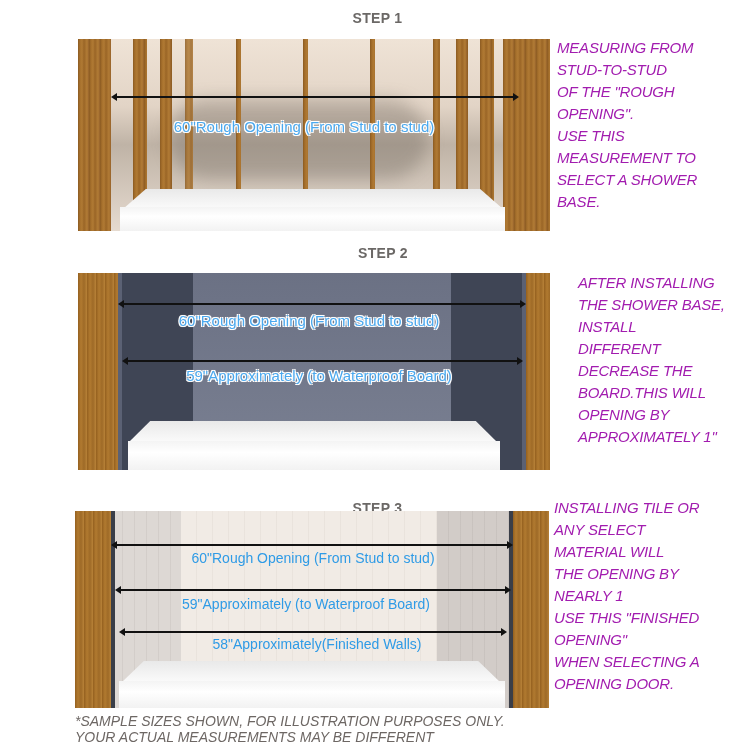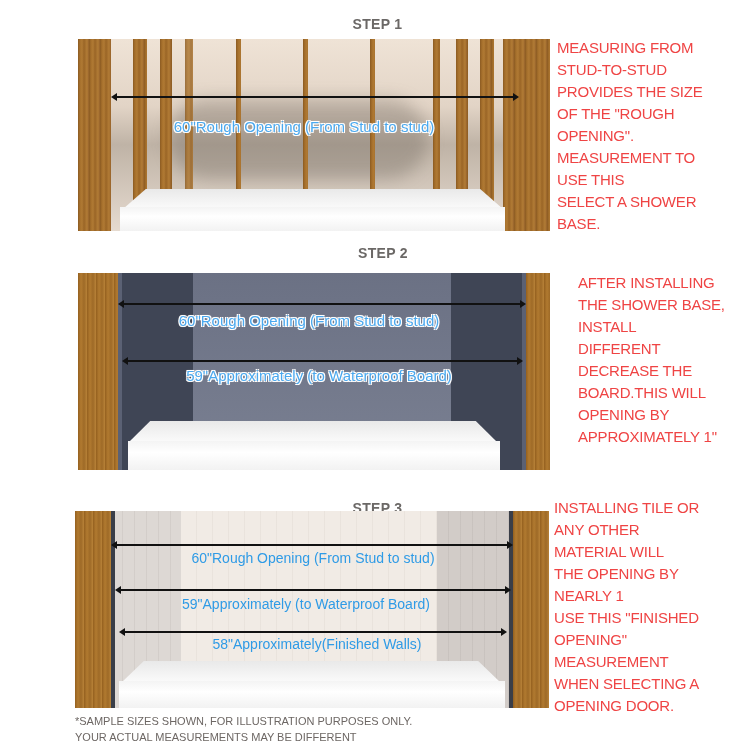--- a/index.html
+++ b/index.html
@@ -4,40 +4,40 @@
 <style>
   * { box-sizing: border-box; margin: 0; padding: 0; }
   html, body { width: 755px; height: 755px; background: #ffffff; overflow: hidden; }
   body { position: relative; font-family: "Liberation Sans", sans-serif; color: #6a6562; }
 
   .step-title { position: absolute; left: 0; width: 755px; text-align: center; font-weight: bold; font-size: 14px; color: #6b6866; letter-spacing: 0.3px; }
 
   .panel { position: absolute; overflow: hidden; }
   .wood { position: absolute; top: 0; bottom: 0;
     background: repeating-linear-gradient(90deg, #8a5a22 0px, #a6702c 2px, #b07a34 4px, #9a6526 6px, #b27c36 9px, #95612a 11px); }
-  .side-text { position: absolute; font-size: 15px; line-height: 22px; color: #ef4444; letter-spacing: -0.2px; }
+  .side-text { position: absolute; font-size: 15px; line-height: 22px; color: #a21caf; letter-spacing: -0.2px; font-style: italic; }
 
   .mline { position: absolute; height: 2px; background: #111; }
   .mline::before, .mline::after { content: ""; position: absolute; top: -3px; width: 0; height: 0; border-top: 4px solid transparent; border-bottom: 4px solid transparent; }
   .mline::before { left: -4px; border-right: 6px solid #111; }
   .mline::after { right: -4px; border-left: 6px solid #111; }
 
   .mlabel { position: absolute; text-align: center; color: #4aa8ee; font-size: 15px; white-space: nowrap;
     text-shadow: 0 0 1px #fff, 0 0 2px #fff, 1px 1px 0 #fff, -1px -1px 0 #fff, 1px -1px 0 #fff, -1px 1px 0 #fff; }
   .mlabel.plain { text-shadow: none; color: #2f9be6; font-size: 14px; }
 
   .base { position: absolute; background: linear-gradient(180deg, #f4f4f4 0%, #ffffff 40%, #f2f2f2 100%); }
   .base-top { position: absolute; background: linear-gradient(180deg, #e9e9e9, #fbfbfb); clip-path: polygon(6% 0, 94% 0, 100% 100%, 0 100%); }
 
-  .footnote { position: absolute; left: 75px; font-size: 11px; line-height: 16px; color: #6d6764; }
+  .footnote { position: absolute; left: 75px; font-size: 14px; line-height: 16px; color: #6d6764; font-style: italic; }
 </style>
 </head>
 <body>
 
-<div class="step-title" style="top:16px;">STEP 1</div>
+<div class="step-title" style="top:10px;">STEP 1</div>
 <div class="panel" style="left:78px; top:39px; width:472px; height:192px; background: linear-gradient(180deg,#efe3d6 0%,#e2d4c6 35%,#bfb3a6 55%,#e6dbd0 100%);">
   <div style="position:absolute; left:90px; top:60px; width:260px; height:80px; border-radius:40px; background:rgba(110,100,92,0.35); filter:blur(8px);"></div>
   <div class="wood" style="left:0; width:33px;"></div>
   <div class="wood" style="left:55px; width:14px;"></div>
   <div class="wood" style="left:82px; width:12px;"></div>
   <div class="wood" style="left:107px; width:8px; opacity:.85"></div>
   <div class="wood" style="left:158px; width:5px;"></div>
   <div class="wood" style="left:225px; width:5px;"></div>
   <div class="wood" style="left:292px; width:5px;"></div>
   <div class="wood" style="left:355px; width:7px;"></div>
@@ -45,25 +45,24 @@
   <div class="wood" style="left:402px; width:14px;"></div>
   <div class="wood" style="left:425px; width:47px;"></div>
   <div class="base-top" style="left:45px; top:150px; width:380px; height:20px;"></div>
   <div class="base" style="left:42px; top:168px; width:385px; height:24px;"></div>
   <div class="mline" style="left:37px; top:57px; width:400px;"></div>
   <div class="mlabel" style="left:0; width:472px; top:79px; padding-right:20px;">60"Rough Opening (From Stud to stud)</div>
 </div>
 <div class="side-text" style="left:557px; top:37px;">
   <div>MEASURING FROM</div>
   <div>STUD-TO-STUD</div>
-  <div>PROVIDES THE SIZE</div>
   <div>OF THE "ROUGH</div>
   <div>OPENING".</div>
+  <div>USE THIS</div>
   <div>MEASUREMENT TO</div>
-  <div>USE THIS</div>
   <div>SELECT A SHOWER</div>
   <div>BASE.</div>
 </div>
 
 <div class="step-title" style="top:245px;padding-left:11px;">STEP 2</div>
 <div class="panel" style="left:78px; top:273px; width:472px; height:197px; background:#3f4555;">
   <div style="position:absolute; left:115px; top:0; width:258px; height:197px; background:linear-gradient(180deg,#6b7184,#7a8092);"></div>
   <div style="position:absolute; left:40px; top:0; width:4px; height:197px; background:#5b6174;"></div>
   <div style="position:absolute; left:444px; top:0; width:4px; height:197px; background:#5b6174;"></div>
   <div class="wood" style="left:0; width:40px; background:repeating-linear-gradient(90deg,#94601f 0,#b17a30 3px,#9e6a27 6px,#b88238 9px);"></div>
@@ -99,27 +98,26 @@
   <div class="base" style="left:44px; top:170px; width:386px; height:27px;"></div>
   <div class="mline" style="left:40px; top:33px; width:394px;"></div>
   <div class="mlabel plain" style="left:0; width:474px; top:39px; padding-left:2px;">60"Rough Opening (From Stud to stud)</div>
   <div class="mline" style="left:44px; top:78px; width:388px;"></div>
   <div class="mlabel plain" style="left:0; width:474px; top:85px; padding-right:12px;">59"Approximately (to Waterproof Board)</div>
   <div class="mline" style="left:48px; top:120px; width:380px;"></div>
   <div class="mlabel plain" style="left:0; width:474px; top:125px; padding-left:10px;">58"Approximately(Finished Walls)</div>
 </div>
 <div class="side-text" style="left:554px; top:497px;">
   <div>INSTALLING TILE OR</div>
-  <div>ANY OTHER</div>
+  <div>ANY SELECT</div>
   <div>MATERIAL WILL</div>
   <div>THE OPENING BY</div>
   <div>NEARLY 1</div>
   <div>USE THIS "FINISHED</div>
   <div>OPENING"</div>
-  <div>MEASUREMENT</div>
   <div>WHEN SELECTING A</div>
   <div>OPENING DOOR.</div>
 </div>
 
 <div class="footnote" style="top:713px;">
   <div>*SAMPLE SIZES SHOWN, FOR ILLUSTRATION PURPOSES ONLY.</div>
   <div>YOUR ACTUAL MEASUREMENTS MAY BE DIFFERENT</div>
 </div>
 
 </body></html>

